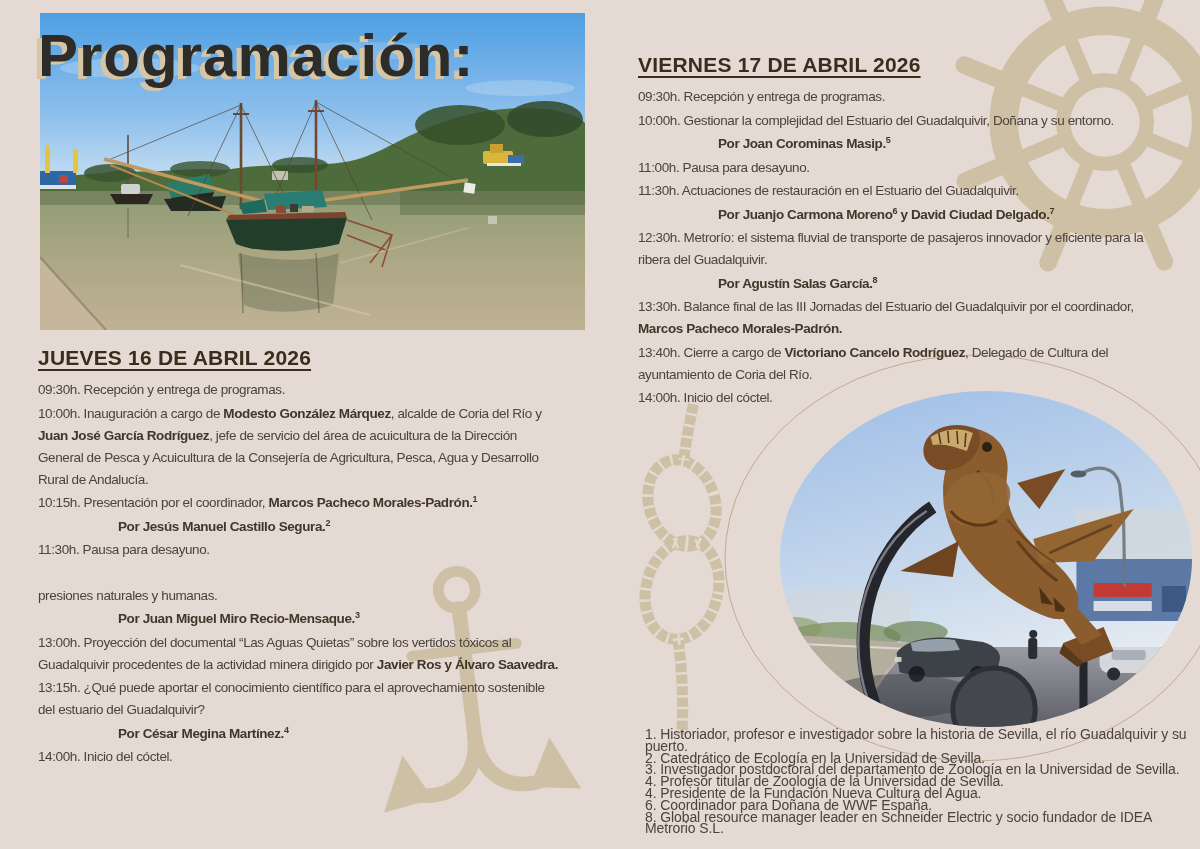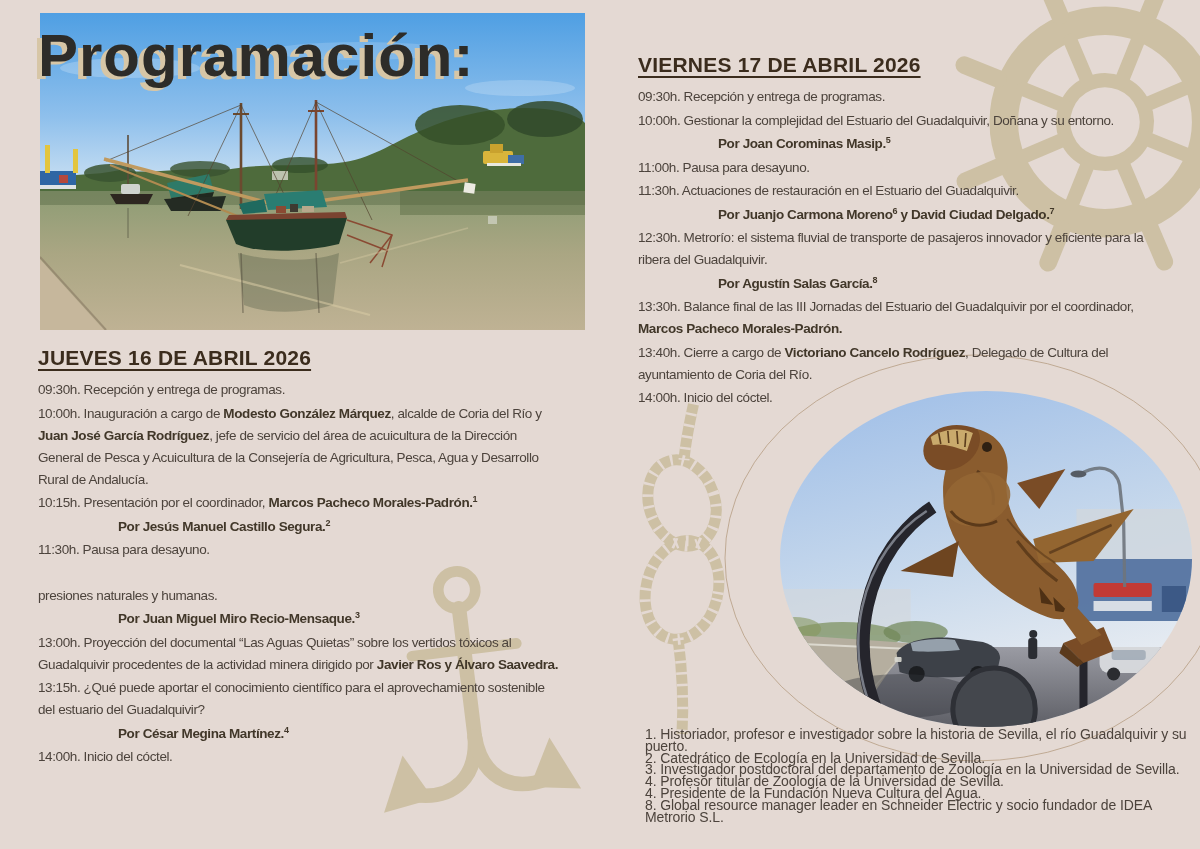--- a/index.html
+++ b/index.html
@@ -326,16 +326,17 @@
       </g>
     </svg>
   </figure>
 
   <div class="footnotes">
       <div class="fn-line">1. Historiador, profesor e investigador sobre la historia de Sevilla, el río Guadalquivir y su puerto.</div>
       <div class="fn-line">2. Catedrático de Ecología en la Universidad de Sevilla.</div>
       <div class="fn-line">3. Investigador postdoctoral del departamento de Zoología en la Universidad de Sevilla.</div>
       <div class="fn-line">4. Profesor titular de Zoología de la Universidad de Sevilla.</div>
       <div class="fn-line">4. Presidente de la Fundación Nueva Cultura del Agua.</div>
+      <div class="fn-line">6. Coordinador para Doñana de WWF España.</div>
       <div class="fn-line">8. Global resource manager leader en Schneider Electric y socio fundador de IDEA Metrorio S.L.</div>
     </div>
 
 </div>
 
 </body></html>

